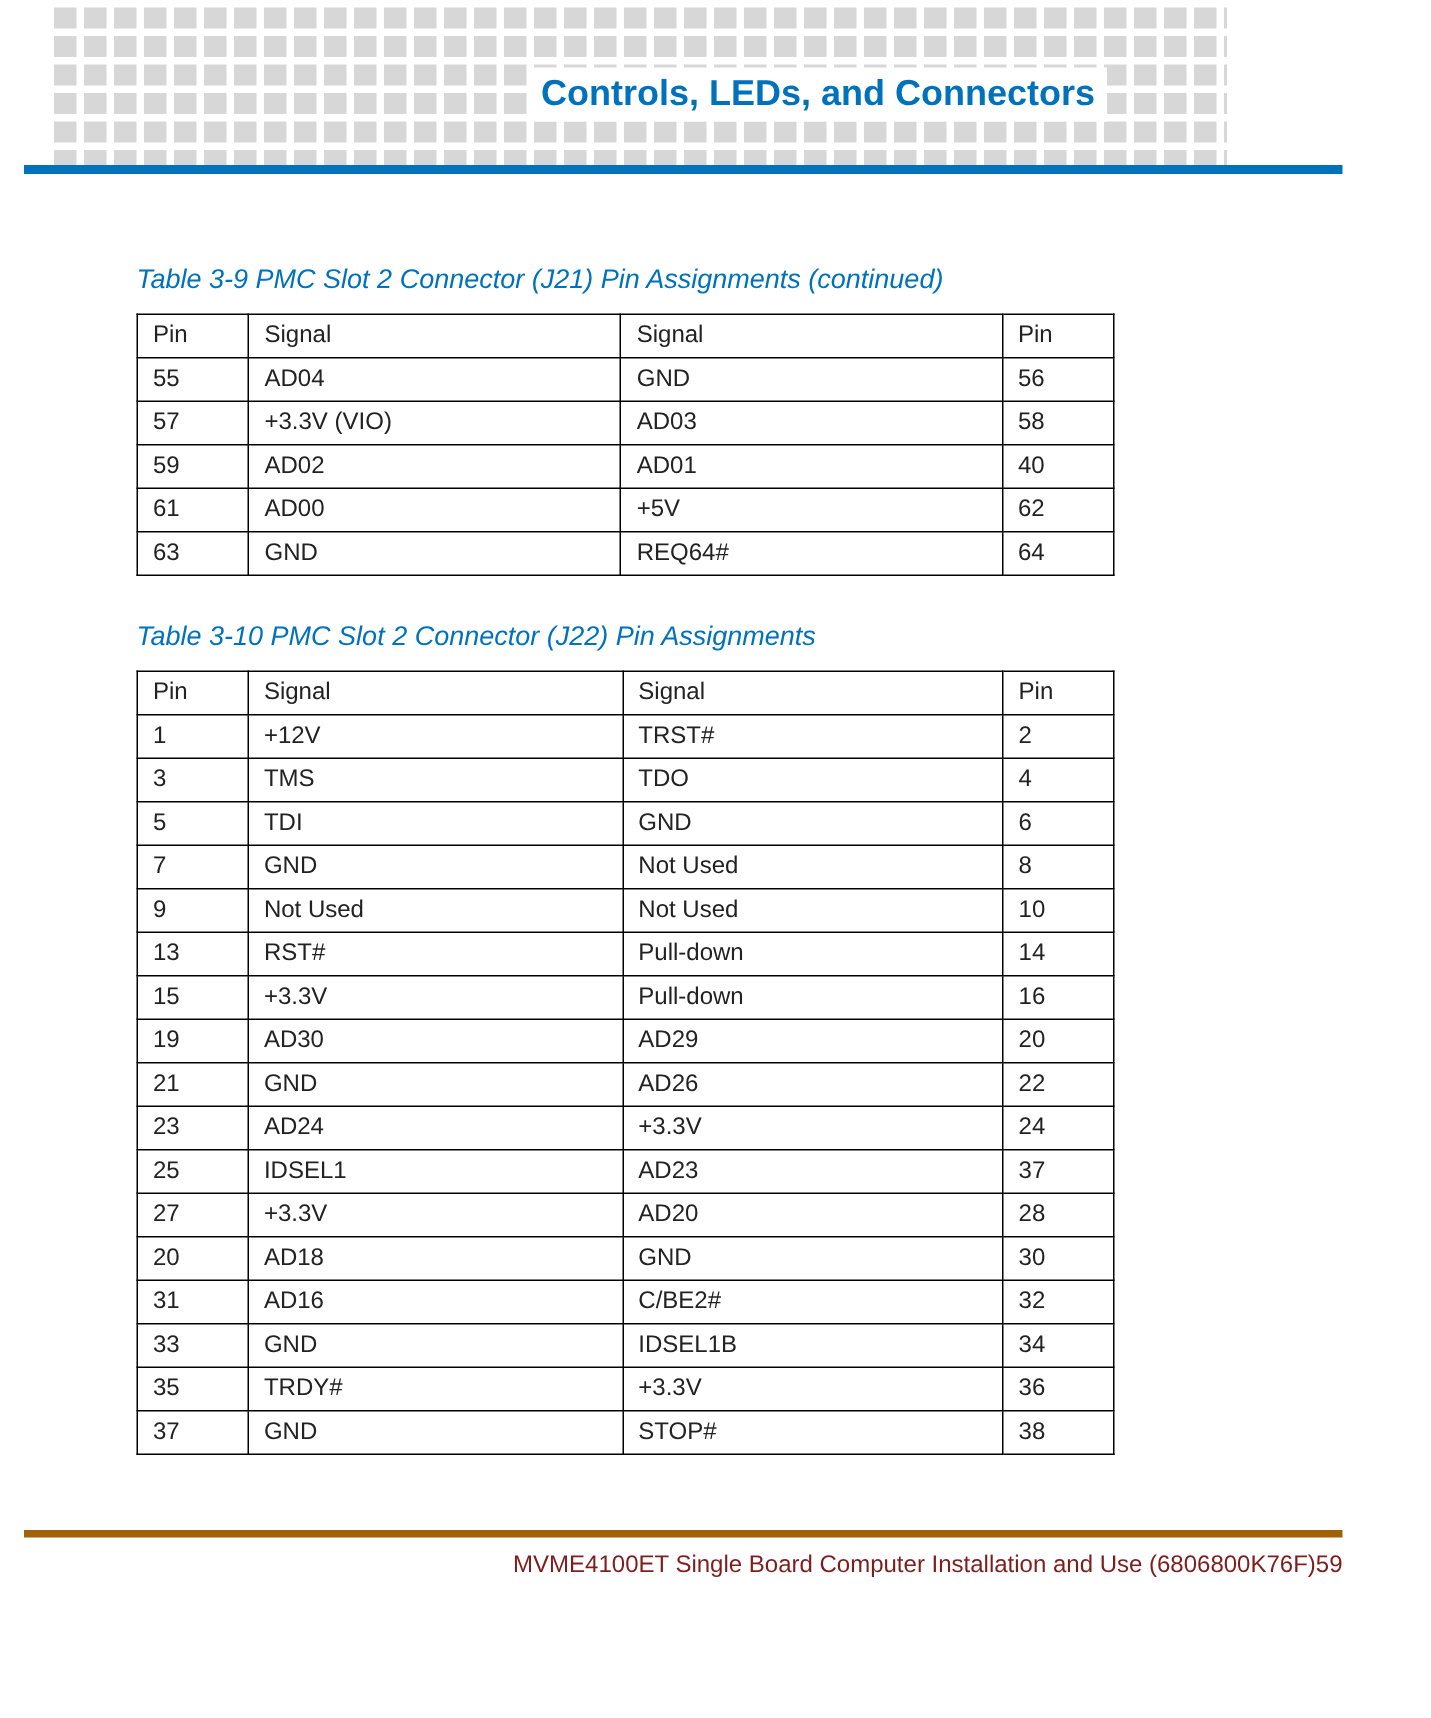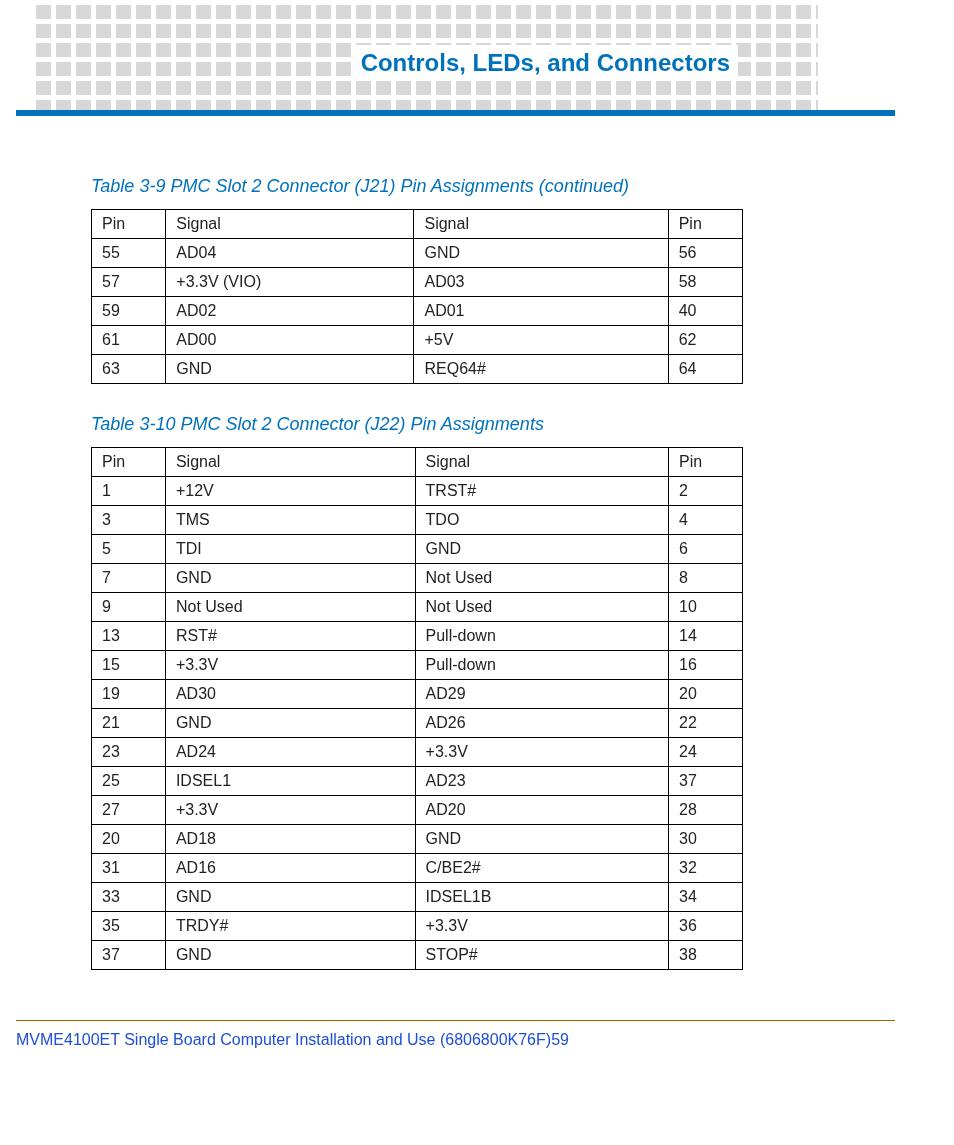--- a/index.html
+++ b/index.html
@@ -77,26 +77,26 @@
     padding: 5px 10px;
     text-align: left;
     font-weight: 400;
   }
   table.pin-table .col-pin { width: 70px; }
   table.pin-table .col-sig { width: 328px; }
 
   .footer {
     width: 879px;
     margin: 50px auto 0 auto;
-    border-top: 1px solid #a16207;
+    border-top: 5px solid #a16207;
     padding-top: 10px;
     display: flex;
-    justify-content: flex-start;
+    justify-content: flex-end;
     font-size: 16px;
-    color: #1d4ed8;
+    color: #7f1d1d;
   }
 </style>
 </head>
 <body>
 
 <div class="page">
 
   <div class="header-pattern">
     <div class="dots" id="dots">
         <span></span>

